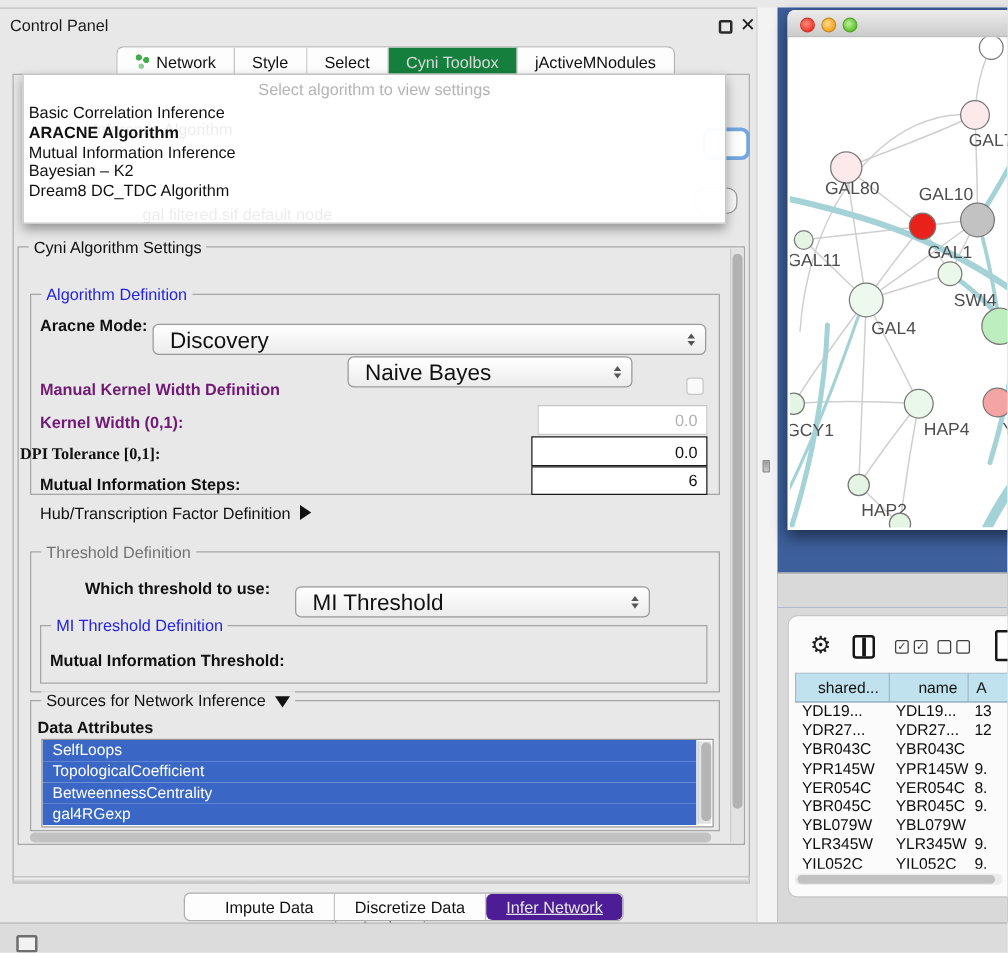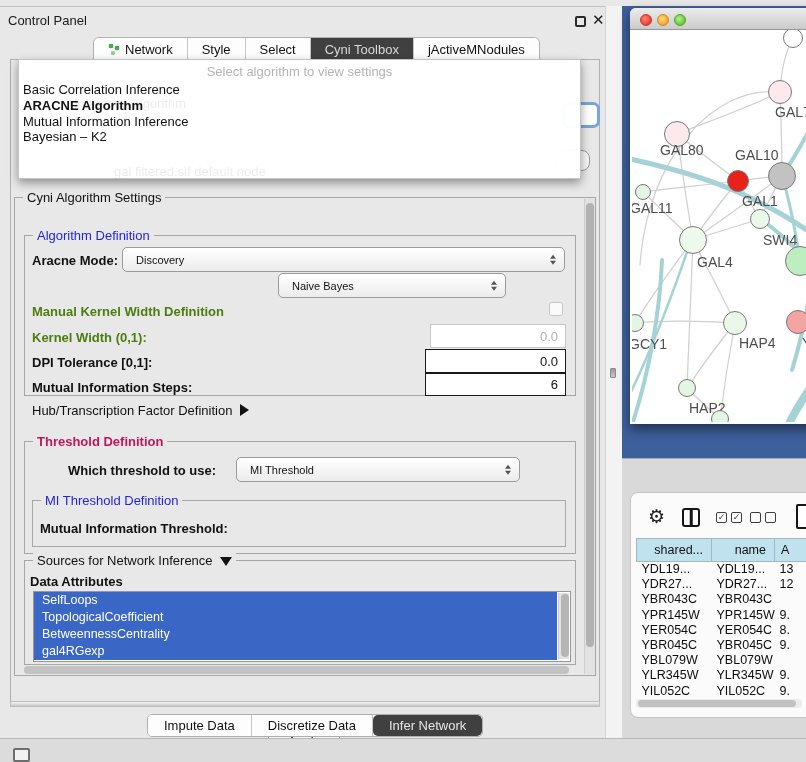--- a/index.html
+++ b/index.html
@@ -10,21 +10,21 @@
   
   #control-panel { left:0; top:6px; width:605px; height:732px; background:#e8e8e8; border-top:1px solid #c2c2c2; }
   #cp-title { left:8px; top:6px; font-size:13px; color:#1a1a1a; }
   #cp-float { left:575px; top:9px; width:11px; height:11px; border:2px solid #2a2a2a; border-radius:2px; }
   #cp-close { left:592px; top:4px; font-size:15px; font-weight:bold; color:#1a1a1a; }
 
   
   #top-tabs { left:93px; top:30px; height:23px; display:flex; background:#fdfdfd; border:1px solid #b2b2b2; border-bottom:none; border-radius:6px 6px 0 0; overflow:hidden; }
   .tab { display:flex; align-items:center; gap:5px; padding:0 14px; font-size:13px; border-right:1px solid #c6c6c6; background:#fdfdfd; color:#111; }
   .tab:last-child { border-right:none; }
-  .tab.selected { background:#404040; color:#d9d9d9;text-align:right; }
+  .tab.selected { background:#15803d; color:#d9d9d9;text-align:right; }
   .icon-network { width:12px; height:12px; display:inline-block;
      background: radial-gradient(circle at 3px 3px, #3fae4a 2.3px, transparent 2.6px),
                  radial-gradient(circle at 9px 5px, #3fae4a 2.3px, transparent 2.6px),
                  radial-gradient(circle at 5px 10px, #8fcf94 2px, transparent 2.4px); }
 
   
   #main-pane { left:10px; top:52px; width:590px; height:645px; border:1px solid #b0b0b0; background:#e8e8e8; }
   #pane-bevel { left:10px; top:694px; width:590px; height:6px; background:linear-gradient(#f6f6f6,#c6c6c6); border:1px solid #bdbdbd; }
 
   
@@ -38,25 +38,25 @@
   #algo-items { position:absolute; left:4px; top:22px; right:4px; z-index:2; }
   .popup-item { height:15.8px; line-height:15.8px; font-size:13px; white-space:nowrap; }
   .popup-item.bold { font-weight:bold; }
   .ghost { position:absolute; color:#9a9a9a; opacity:0.18; font-size:13px; z-index:1; white-space:nowrap; }
 
   
   .group { position:absolute; border:1px solid #a6a6a6; }
   .group-label { position:absolute; top:-8px; left:8px; background:#e8e8e8; padding:0 4px; font-size:13px; white-space:nowrap; }
   .lbl { position:absolute; font-size:13px; white-space:nowrap; }
   .b { font-weight:bold; }
-  .dis { color:#4d7c0f; }
+  .dis { color:#701a75; }
 
   .combo { position:absolute; height:25px; border:1px solid #9a9a9a; border-radius:5px;
-     background:linear-gradient(#ffffff,#ececec); display:flex; align-items:center;
-     padding:0 24px 0 13px; font-size:11px; }
+     background:linear-gradient(#ffffff,#ececec); display:flex; align-items:flex-end;
+     padding:0 24px 0 13px; font-size:18px;margin-top:12px; }
   .stepper { position:absolute; right:8px; top:50%; transform:translateY(-50%); display:flex; flex-direction:column; align-items:center; }
   .stepper i { display:block; width:0; height:0; border-left:3.5px solid transparent; border-right:3.5px solid transparent; }
   .stepper .up { border-bottom:4.5px solid #555; margin-bottom:2.5px; }
   .stepper .dn { border-top:4.5px solid #555; }
 
   .field { position:absolute; height:24px; background:#fff; border:1px solid #9a9a9a; font-size:13px;
      display:flex; align-items:center; justify-content:flex-end; padding:0 7px; }
   .field.strong { border:1.5px solid #191919; }
   .field.disabled { border-color:#c8c8c8; color:#b2b2b2; }
 
@@ -74,24 +74,24 @@
   
   #cyni-vscroll { left:584px; top:192px; width:11px; height:475px; background:#e2e2e2; border-left:1px solid #cdcdcd; }
   #cyni-vthumb { left:585.5px; top:196px; width:8px; height:444px; background:#b2b2b2; border-radius:4px; }
   #cyni-hscroll { left:18px; top:657px; width:574px; height:12px; }
   #cyni-hthumb { left:24px; top:659px; width:545px; height:8px; background:#c2c2c2; border-radius:4px; }
 
   #apply-btn { left:268px; top:675px; width:72px; height:22px; border:1px solid #979797; border-radius:5px;
      background:linear-gradient(#ffffff,#e6e6e6); display:flex; align-items:center; justify-content:center; font-size:13px;margin-top:48px; }
 
   
-  #bottom-tabs { left:147px; top:707px; height:23px; display:flex; background:#fdfdfd; border:1px solid #aeaeae; border-radius:5px; overflow:hidden; }
+  #bottom-tabs { left:147px; top:707px; height:23px; display:flex; background:#fdfdfd; border:1px solid #aeaeae; border-radius:5px; overflow:hidden;padding-left:16px; }
   .btab { display:flex; align-items:center; padding:0 16px; font-size:13px; border-right:1px solid #c6c6c6; background:#fdfdfd; }
   .btab:last-child { border-right:none; }
-  .btab.selected { background:#404040; color:#e6e6e6; border-radius:5px; }
+  .btab.selected { background:#4c1d95; color:#e6e6e6; border-radius:5px;text-decoration:underline; }
 
   
   #bottom-strip { left:0; top:738px; width:806px; height:24px; background:#dcdcdc; border-top:1px solid #b8b8b8; }
   #dock-icon { left:13px; top:748px; width:17px; height:14px; border:2px solid #6e6e6e; border-radius:2px; background:#f2f2f2; }
 
   
   #divider { left:605px; top:6px; width:17px; height:732px; background:#f3f3f3; border-left:1px solid #d2d2d2; }
   #divider-grip { left:610px; top:368px; width:6px; height:10px; background:linear-gradient(#9a9a9a,#c8c8c8); border-radius:1px; border:1px solid #8a8a8a; }
   #desktop { left:622px; top:6px; width:184px; height:732px; background:#3d5f9b; }
 
@@ -174,20 +174,21 @@
 
 
         <div class="popup-item"><span>Basic Correlation Inference</span></div>
 
         <div class="popup-item bold"><span>ARACNE Algorithm</span></div>
 
         <div class="popup-item"><span>Mutual Information Inference</span></div>
 
         <div class="popup-item"><span>Bayesian – K2</span></div>
 
+        <div class="popup-item"><span>Dream8 DC_TDC Algorithm</span></div>
       </div>
   </div>
 
   <div class="group" style="left:14px;top:190px;width:582px;height:479px;">
     <span class="group-label">Cyni Algorithm Settings</span>
   </div>
 
   <div class="group" style="left:24px;top:228px;width:552px;height:161px;">
     <span class="group-label" style="color:#2424e0;">Algorithm Definition</span>
   </div>
@@ -208,32 +209,32 @@
         <i class="dn"></i>
       </span>
   </div>
 
   <div class="lbl b dis" style="left:32px;top:297px;">Manual Kernel Width Definition</div>
   <div class="checkbox" style="left:549px;top:295px;"></div>
 
   <div class="lbl b dis" style="left:32px;top:323px;">Kernel Width (0,1):</div>
   <div class="field disabled" style="left:430px;top:317px;width:136px;">0.0</div>
 
-  <div class="lbl b" style="left:32px;top:348px;">DPI Tolerance [0,1]:</div>
+  <div class="lbl b" style="left:16px;top:348px;font-family:Liberation Serif, serif;">DPI Tolerance [0,1]:</div>
   <div class="field strong" style="left:425px;top:342px;width:141px;">0.0</div>
 
   <div class="lbl b" style="left:32px;top:373px;">Mutual Information Steps:</div>
   <div class="field strong" style="left:425px;top:366px;width:141px;height:23px;">6</div>
 
   <div class="lbl" style="left:32px;top:396px;">
     <span>Hub/Transcription Factor Definition</span><span class="tri-right"></span>
   </div>
 
   <div class="group" style="left:24px;top:434px;width:552px;height:113px;">
-    <span class="group-label" style="color:#be185d;font-weight:bold;">Threshold Definition</span>
+    <span class="group-label" style="color:#737373;">Threshold Definition</span>
   </div>
   <div class="lbl b" style="left:68px;top:456px;">Which threshold to use:</div>
   <div class="combo" style="left:236px;top:450px;width:284px;">
     <span>MI Threshold</span>
     <span class="stepper">
         <i class="up"></i>
         <i class="dn"></i>
       </span>
   </div>
 

